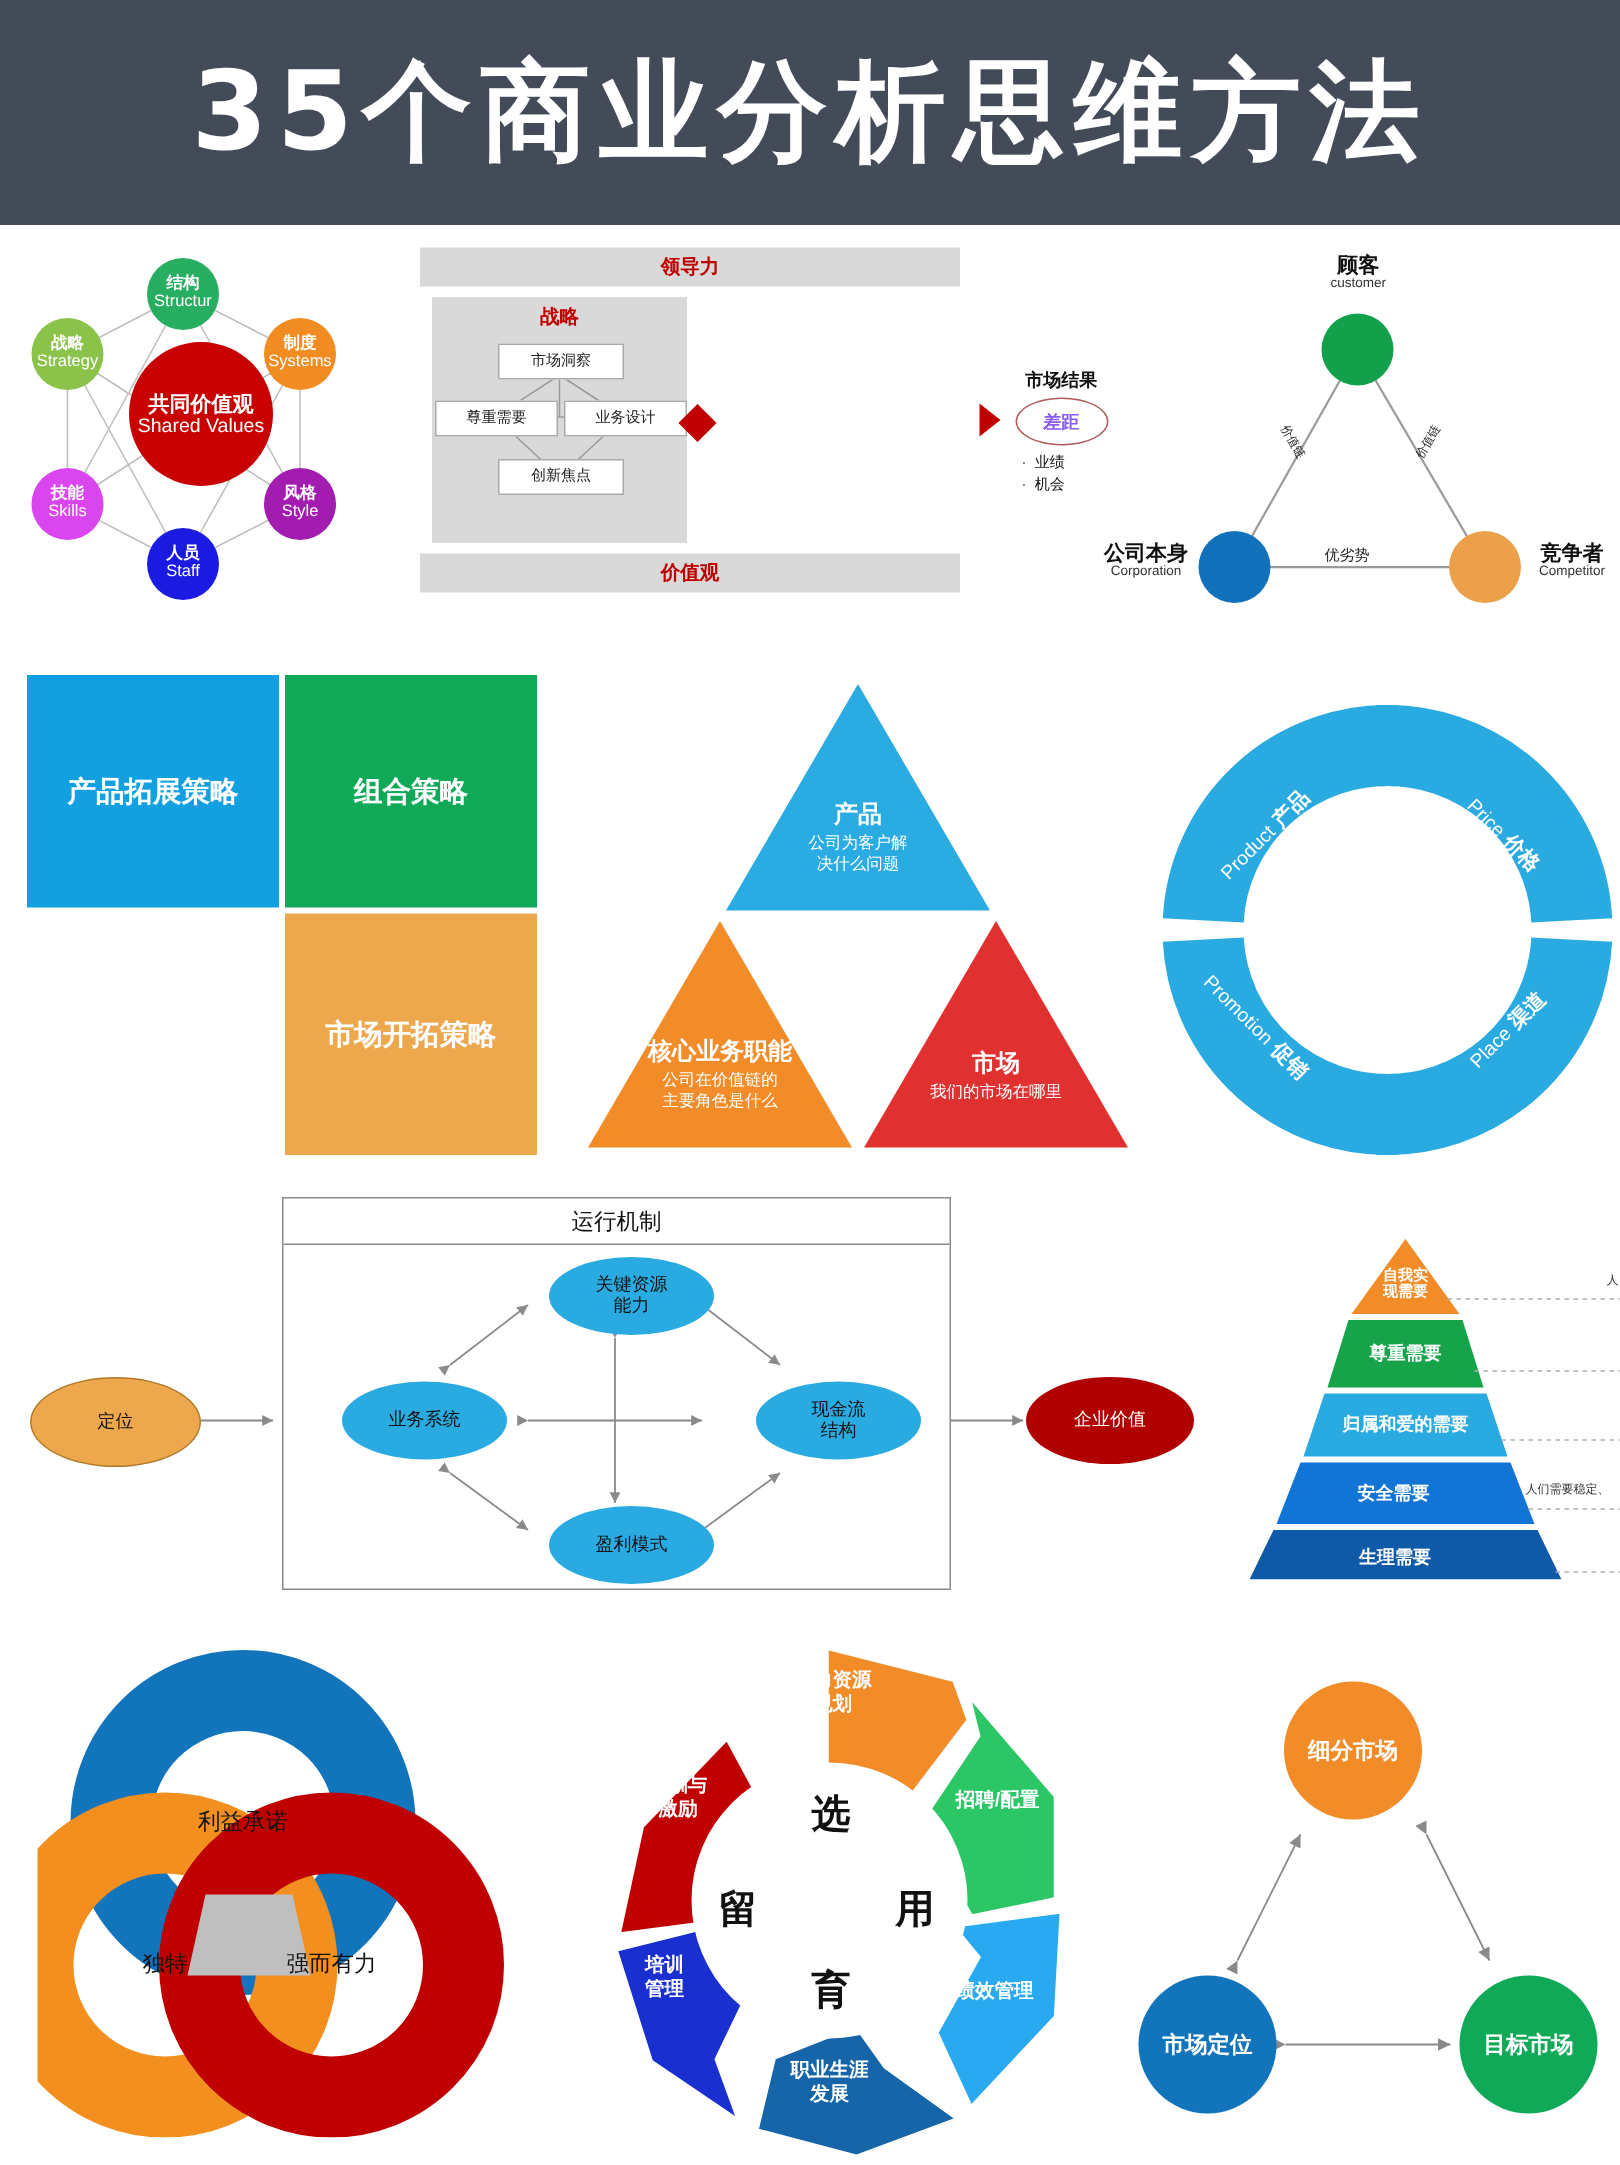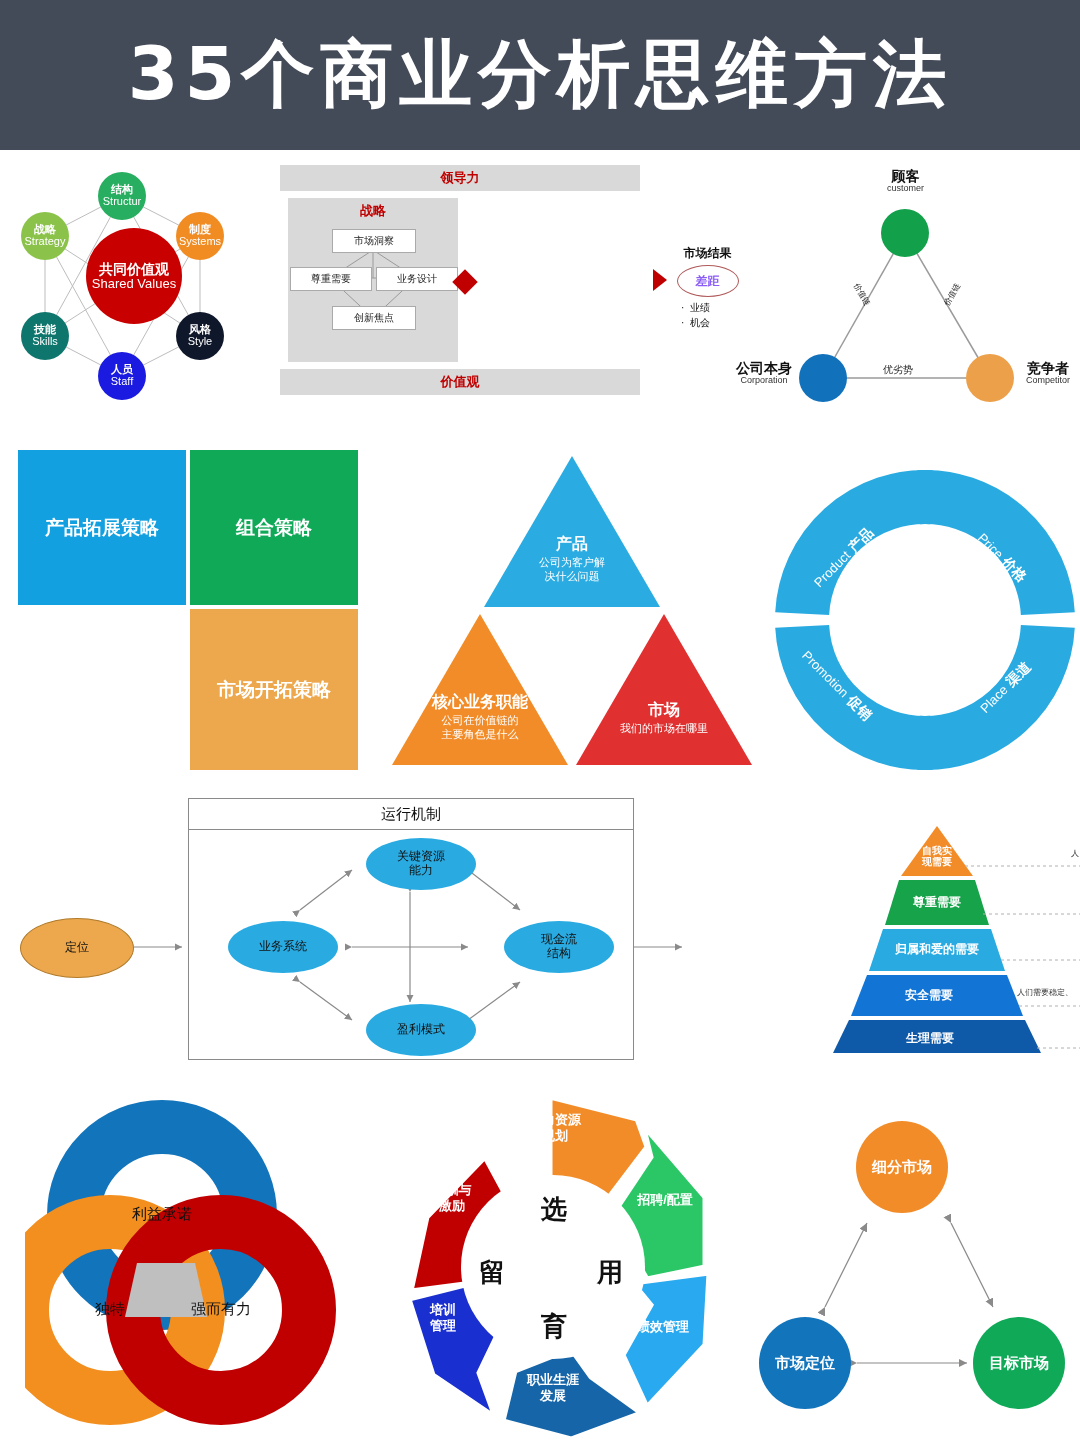--- a/index.html
+++ b/index.html
@@ -124,29 +124,29 @@
     <span class="en">Shared Values</span>
   </div>
   <div class="s7node" style="width:48px;height:48px;left:98px;top:14px;background:#27ae60;">
     <span class="cn">结构</span>
     <span class="en">Structur</span>
   </div>
   <div class="s7node" style="width:48px;height:48px;left:176px;top:54px;background:#f08c22;">
     <span class="cn">制度</span>
     <span class="en">Systems</span>
   </div>
-  <div class="s7node" style="width:48px;height:48px;left:176px;top:154px;background:#0f172a;text-align:center;">
+  <div class="s7node" style="width:48px;height:48px;left:176px;top:154px;background:#a21caf;text-align:center;">
     <span class="cn">风格</span>
     <span class="en">Style</span>
   </div>
   <div class="s7node" style="width:48px;height:48px;left:98px;top:194px;background:#1a1ae0;">
     <span class="cn">人员</span>
     <span class="en">Staff</span>
   </div>
-  <div class="s7node" style="width:48px;height:48px;left:21px;top:154px;background:#0f766e;">
+  <div class="s7node" style="width:48px;height:48px;left:21px;top:154px;background:#d946ef;">
     <span class="cn">技能</span>
     <span class="en">Skills</span>
   </div>
   <div class="s7node" style="width:48px;height:48px;left:21px;top:54px;background:#8bc34a;">
     <span class="cn">战略</span>
     <span class="en">Strategy</span>
   </div>
 </div>
 
 <div id="blm" class="abs">
@@ -296,20 +296,21 @@
   <div class="bmell" style="left:366px;top:48px;width:110px;height:52px;background:#29abe2;color:#111;white-space:pre-line;"><span>关键资源
 能力</span></div>
   <div class="bmell" style="left:228px;top:131px;width:110px;height:52px;background:#29abe2;color:#111;">
       <span>业务系统</span>
     </div>
   <div class="bmell" style="left:504px;top:131px;width:110px;height:52px;background:#29abe2;color:#111;white-space:pre-line;"><span>现金流
 结构</span></div>
   <div class="bmell" style="left:366px;top:214px;width:110px;height:52px;background:#29abe2;color:#111;">
       <span>盈利模式</span>
     </div>
+  <div class="bmell" style="left:684px;top:128px;width:112px;height:58px;background:#b00000;color:#fff;">企业价值</div>
 </div>
 
 <div id="maslow" class="abs">
   <svg width="285" height="235" style="position:absolute;left:0;top:0">
     <polygon points="142,8 178,58 106,58" fill="#f28c28"></polygon>
     <polygon points="104,62 180,62 194,107 90,107" fill="#16a34a"></polygon>
     <polygon points="88,111 196,111 210,153 74,153" fill="#29abe2"></polygon>
     <polygon points="72,157 212,157 228,198 56,198" fill="#1275d6"></polygon>
     <polygon points="54,202 230,202 246,235 38,235" fill="#0f5aa8"></polygon>
     <g stroke="#b0b0b0" stroke-width="1" stroke-dasharray="3,3">

